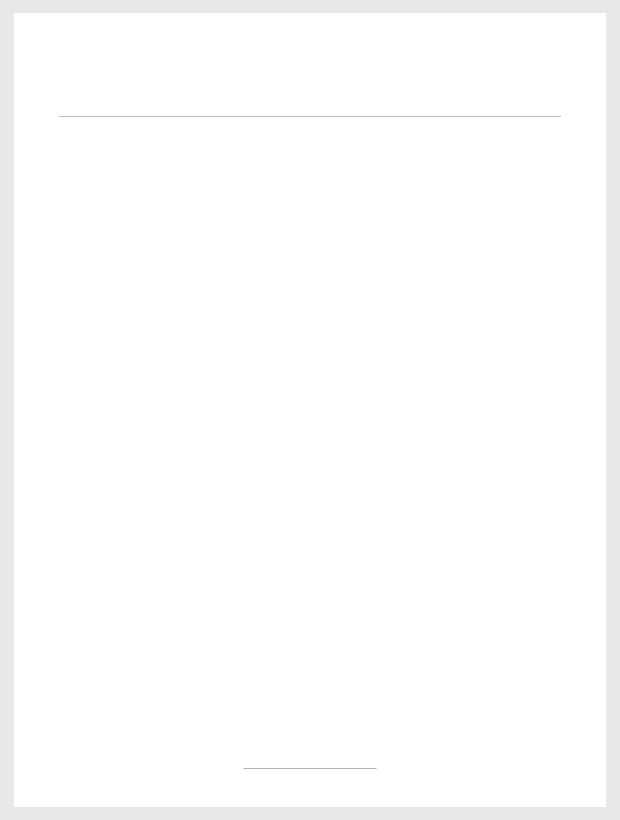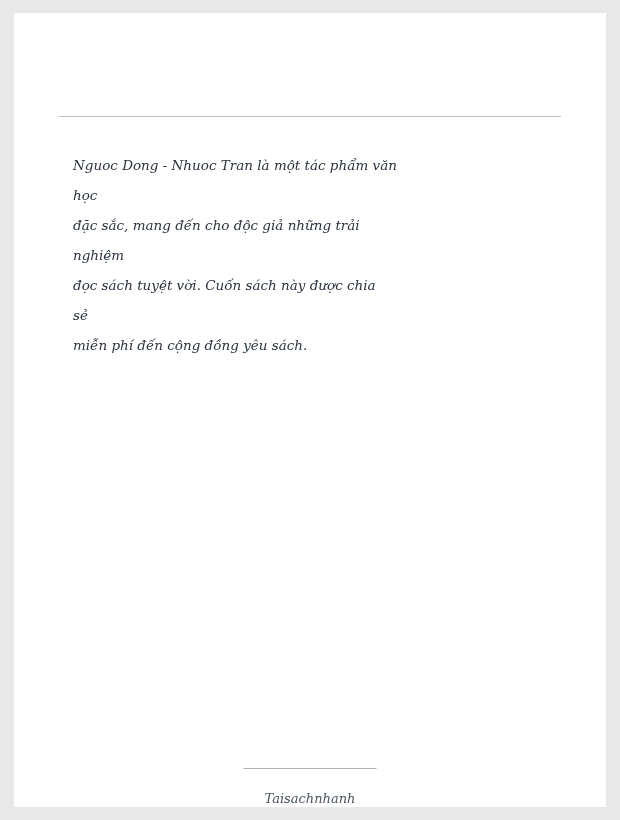--- a/index.html
+++ b/index.html
@@ -78,25 +78,17 @@
   }
 </style>
 </head>
 <body>
 
 <div class="page">
 
 
   <div class="title-rule"></div>
 
-  <div class="body-text">Nguoc Dong - Nhuoc Tran là một tác phẩm văn
-học
-đặc sắc, mang đến cho độc giả những trải
-nghiệm
-đọc sách tuyệt vời. Cuốn sách này được chia
-sẻ
-miễn phí đến cộng đồng yêu sách.</div>
 
   <div class="footer-rule"></div>
 
-  <div class="footer-text">Taisachnhanh</div>
 
 </div>
 
 </body></html>

